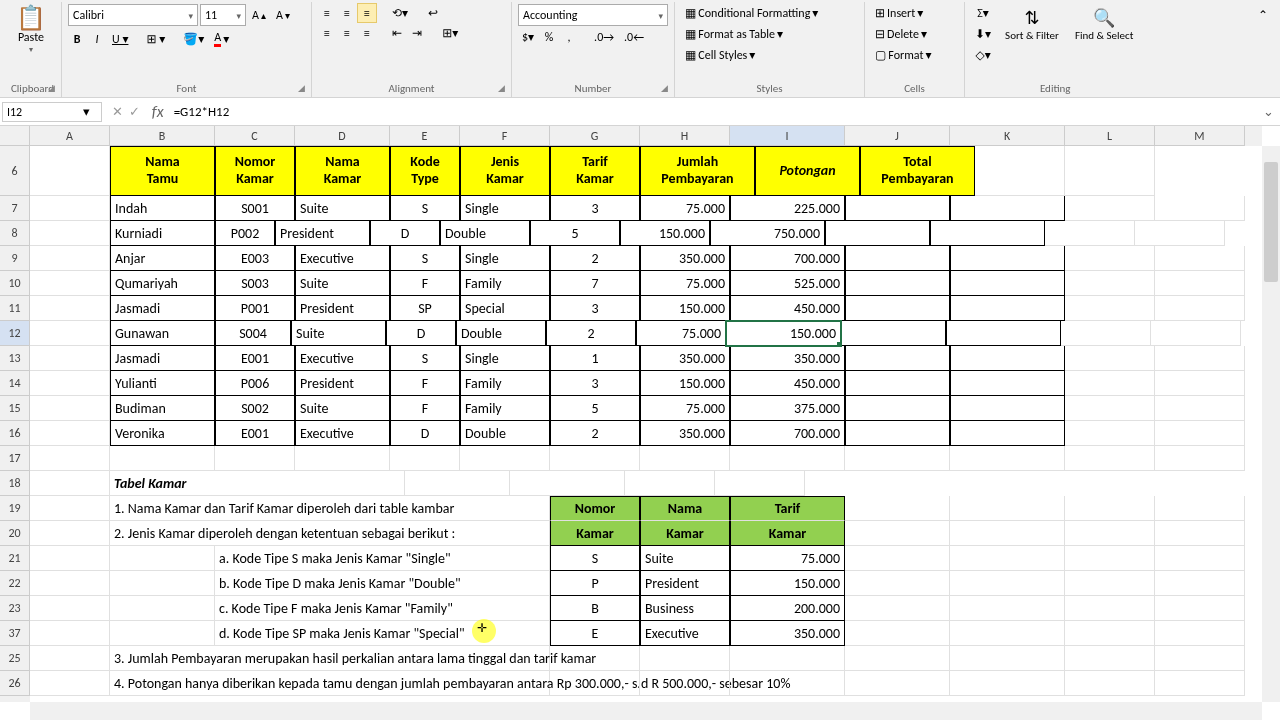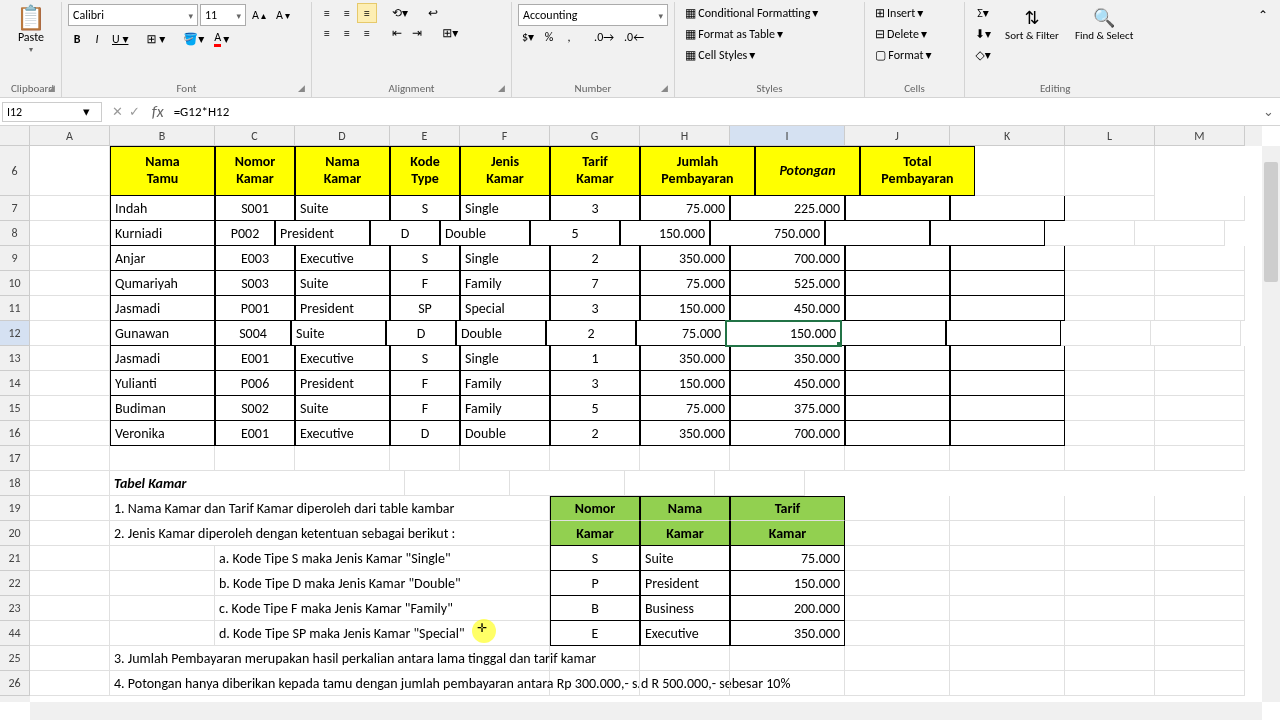--- a/index.html
+++ b/index.html
@@ -242,21 +242,21 @@
       <div class="row-h">14</div>
       <div class="row-h">15</div>
       <div class="row-h">16</div>
       <div class="row-h">17</div>
       <div class="row-h">18</div>
       <div class="row-h">19</div>
       <div class="row-h">20</div>
       <div class="row-h">21</div>
       <div class="row-h">22</div>
       <div class="row-h">23</div>
-      <div class="row-h">44</div>
+      <div class="row-h">37</div>
       <div class="row-h">25</div>
       <div class="row-h">26</div>
     </div>
   <div class="cells" id="cells">
       <div class="row" style="height: 50px;">
         <div class="cell " style="width: 80px;"></div>
         <div class="cell hdr-yellow bTop bBot bL bR " style="width: 105px; height: 50px; flex-direction: column; line-height: 1.2;">
           <div>Nama</div>
           <div>Tamu</div>
         </div>

